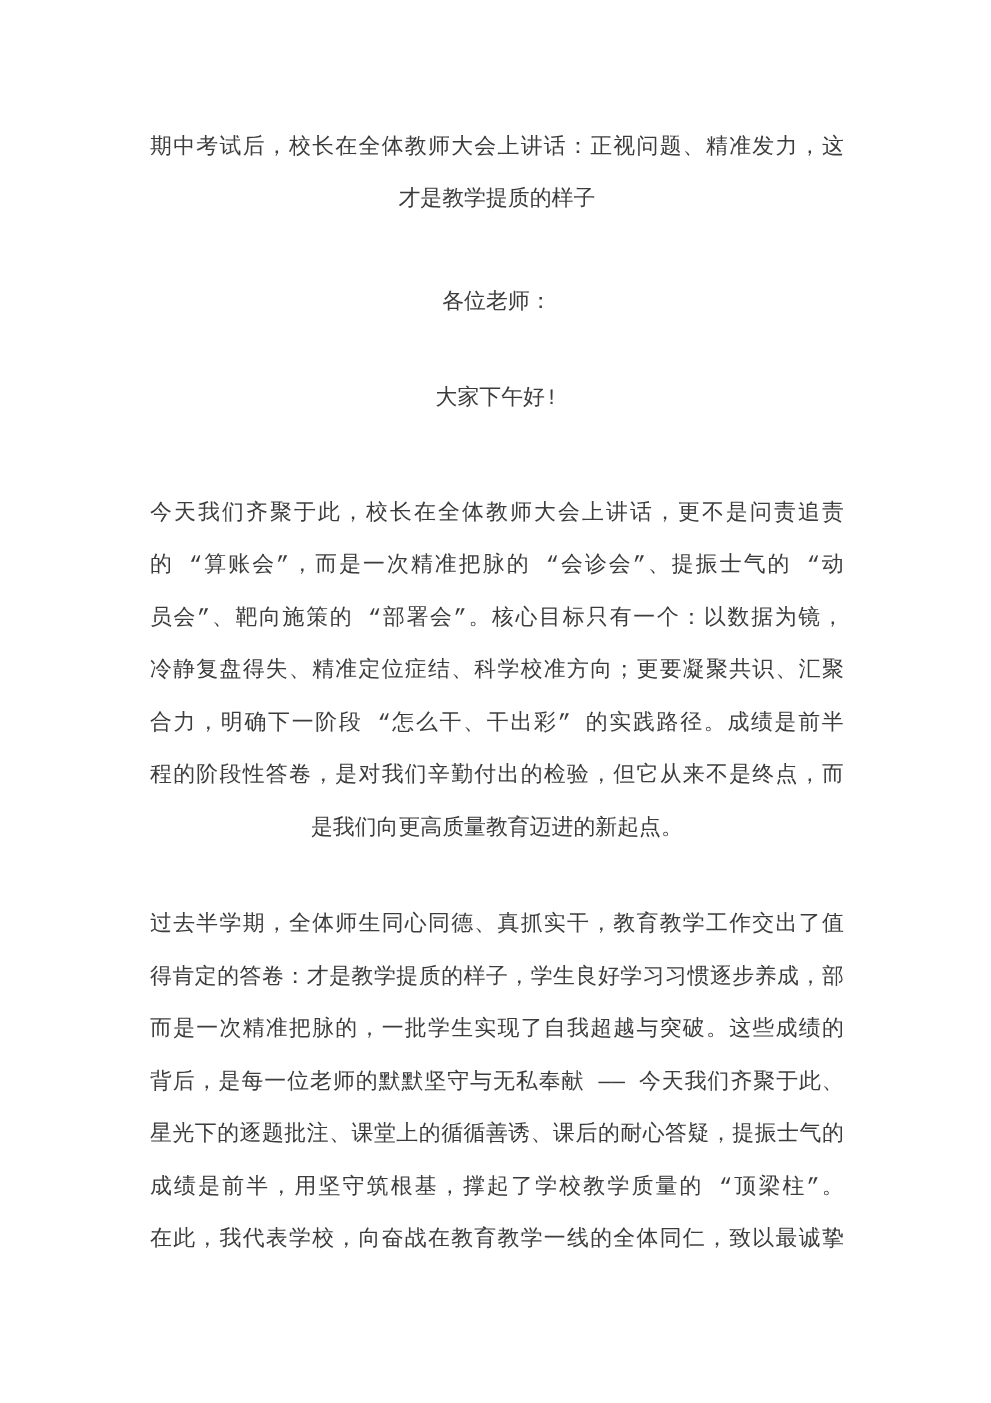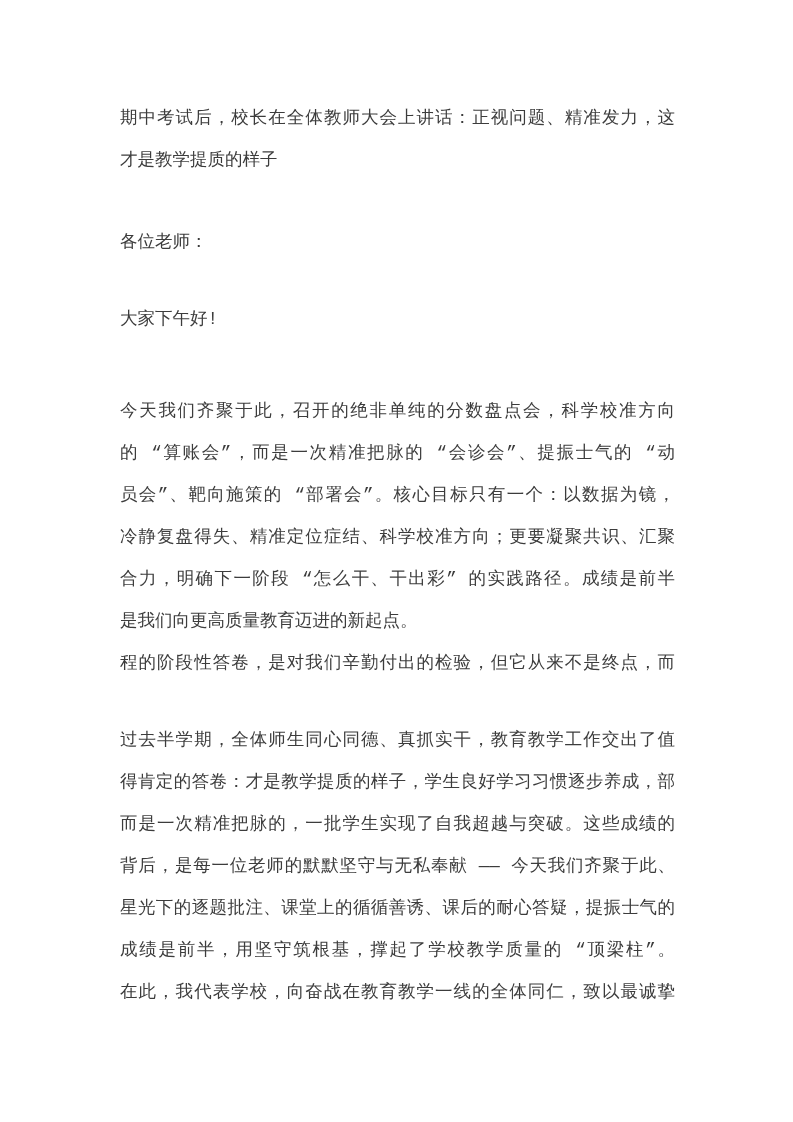--- a/index.html
+++ b/index.html
@@ -18,20 +18,21 @@
     position: absolute;
     left: 120px;
     top: 97px;
     width: 555px;
     font-size: 17.5px;
     line-height: 42px;
     font-family: Liberation Mono, monospace;
   }
   .line {
     white-space: nowrap;
+    text-align: center;
   }
   
   .jl {
     text-align: justify;
     text-align-last: justify;
   }
   .para-title      { margin: 0 0 40px 0; }
   .para-salutation { margin: 0 0 35px 0; }
   .para-greeting   { margin: 0 0 50px 0; }
   .para-body1      { margin: 0 0 35px 0; }
@@ -49,27 +50,27 @@
 
   <div class="para-salutation">
     <div class="line">各位老师：</div>
   </div>
 
   <div class="para-greeting">
     <div class="line">大家下午好!</div>
   </div>
 
   <div class="para-body1">
-    <div class="line jl">今天我们齐聚于此，召开的绝非单纯的分数盘点会，科学校准方向</div>
+    <div class="line jl">今天我们齐聚于此，校长在全体教师大会上讲话，更不是问责追责</div>
     <div class="line jl">的 “算账会”，而是一次精准把脉的 “会诊会”、提振士气的 “动</div>
     <div class="line jl">员会”、靶向施策的 “部署会”。核心目标只有一个：以数据为镜，</div>
     <div class="line jl">冷静复盘得失、精准定位症结、科学校准方向；更要凝聚共识、汇聚</div>
     <div class="line jl">合力，明确下一阶段 “怎么干、干出彩” 的实践路径。成绩是前半</div>
+    <div class="line jl">程的阶段性答卷，是对我们辛勤付出的检验，但它从来不是终点，而</div>
     <div class="line">是我们向更高质量教育迈进的新起点。</div>
-    <div class="line jl">程的阶段性答卷，是对我们辛勤付出的检验，但它从来不是终点，而</div>
   </div>
 
   <div class="para-body2">
     <div class="line jl">过去半学期，全体师生同心同德、真抓实干，教育教学工作交出了值</div>
     <div class="line jl">得肯定的答卷：才是教学提质的样子，学生良好学习习惯逐步养成，部</div>
     <div class="line jl">而是一次精准把脉的，一批学生实现了自我超越与突破。这些成绩的</div>
     <div class="line jl">背后，是每一位老师的默默坚守与无私奉献 —— 今天我们齐聚于此、</div>
     <div class="line jl">星光下的逐题批注、课堂上的循循善诱、课后的耐心答疑，提振士气的</div>
     <div class="line jl">成绩是前半，用坚守筑根基，撑起了学校教学质量的 “顶梁柱”。</div>
     <div class="line jl">在此，我代表学校，向奋战在教育教学一线的全体同仁，致以最诚挚</div>

